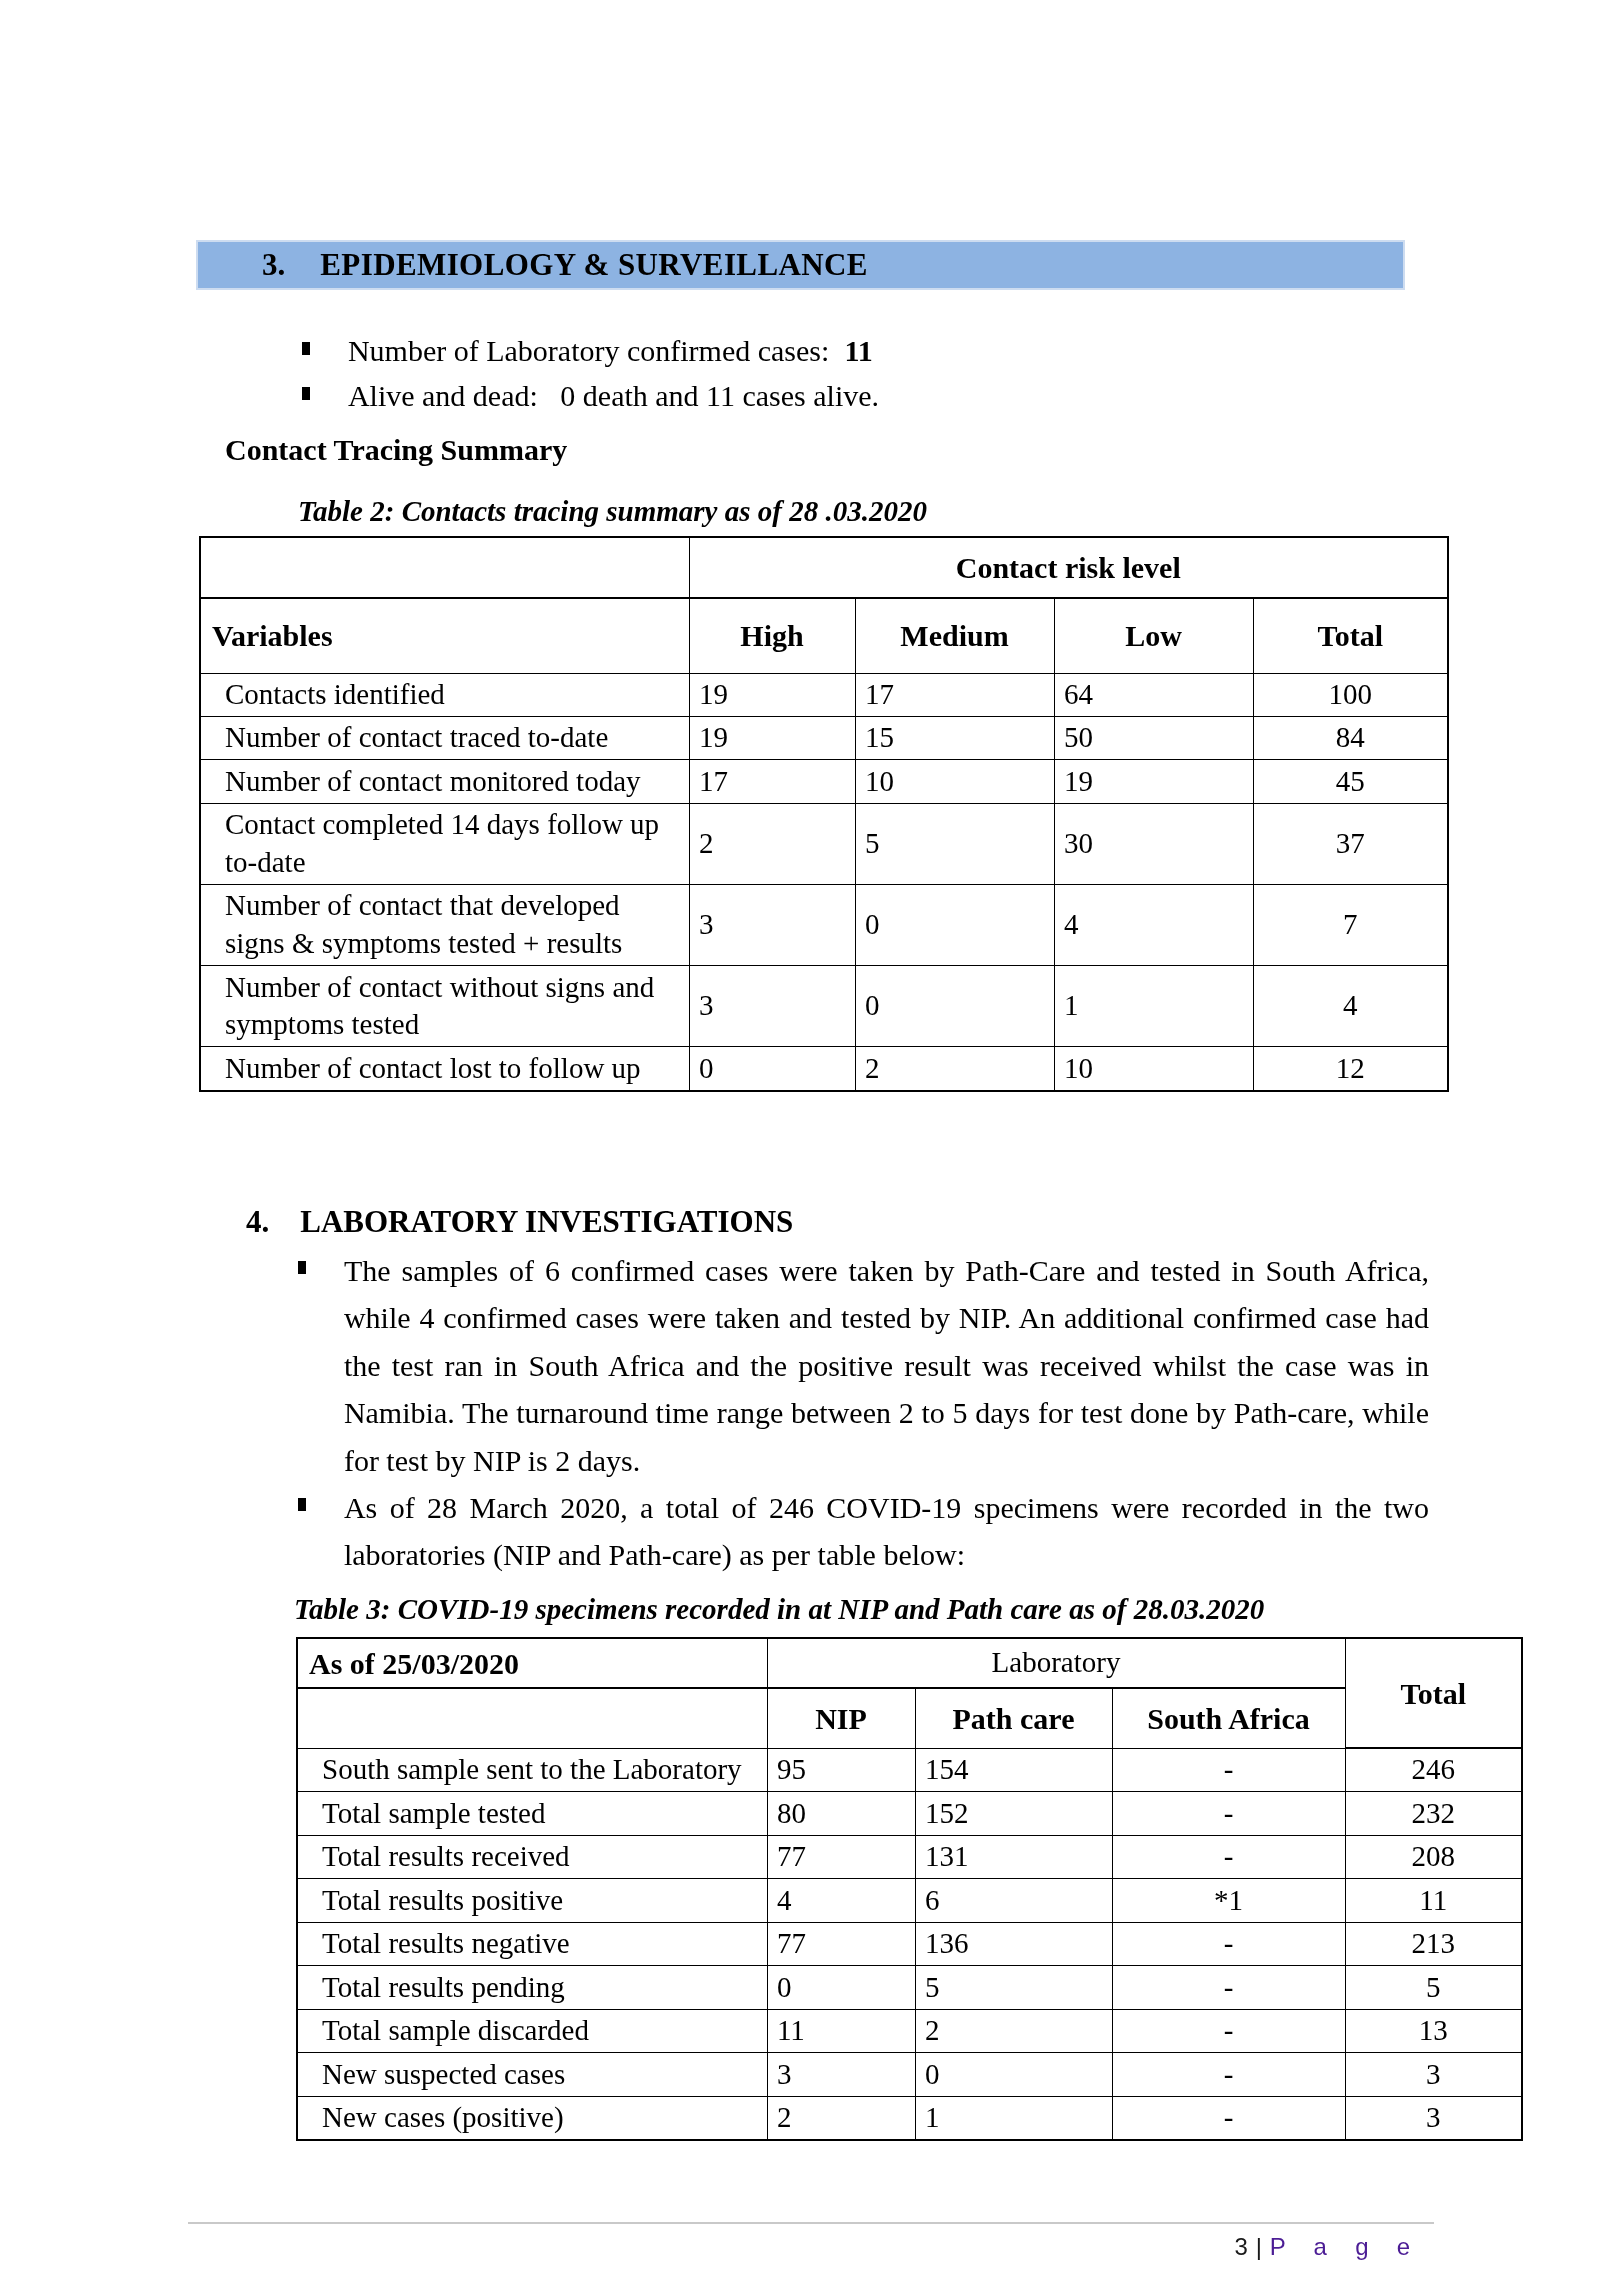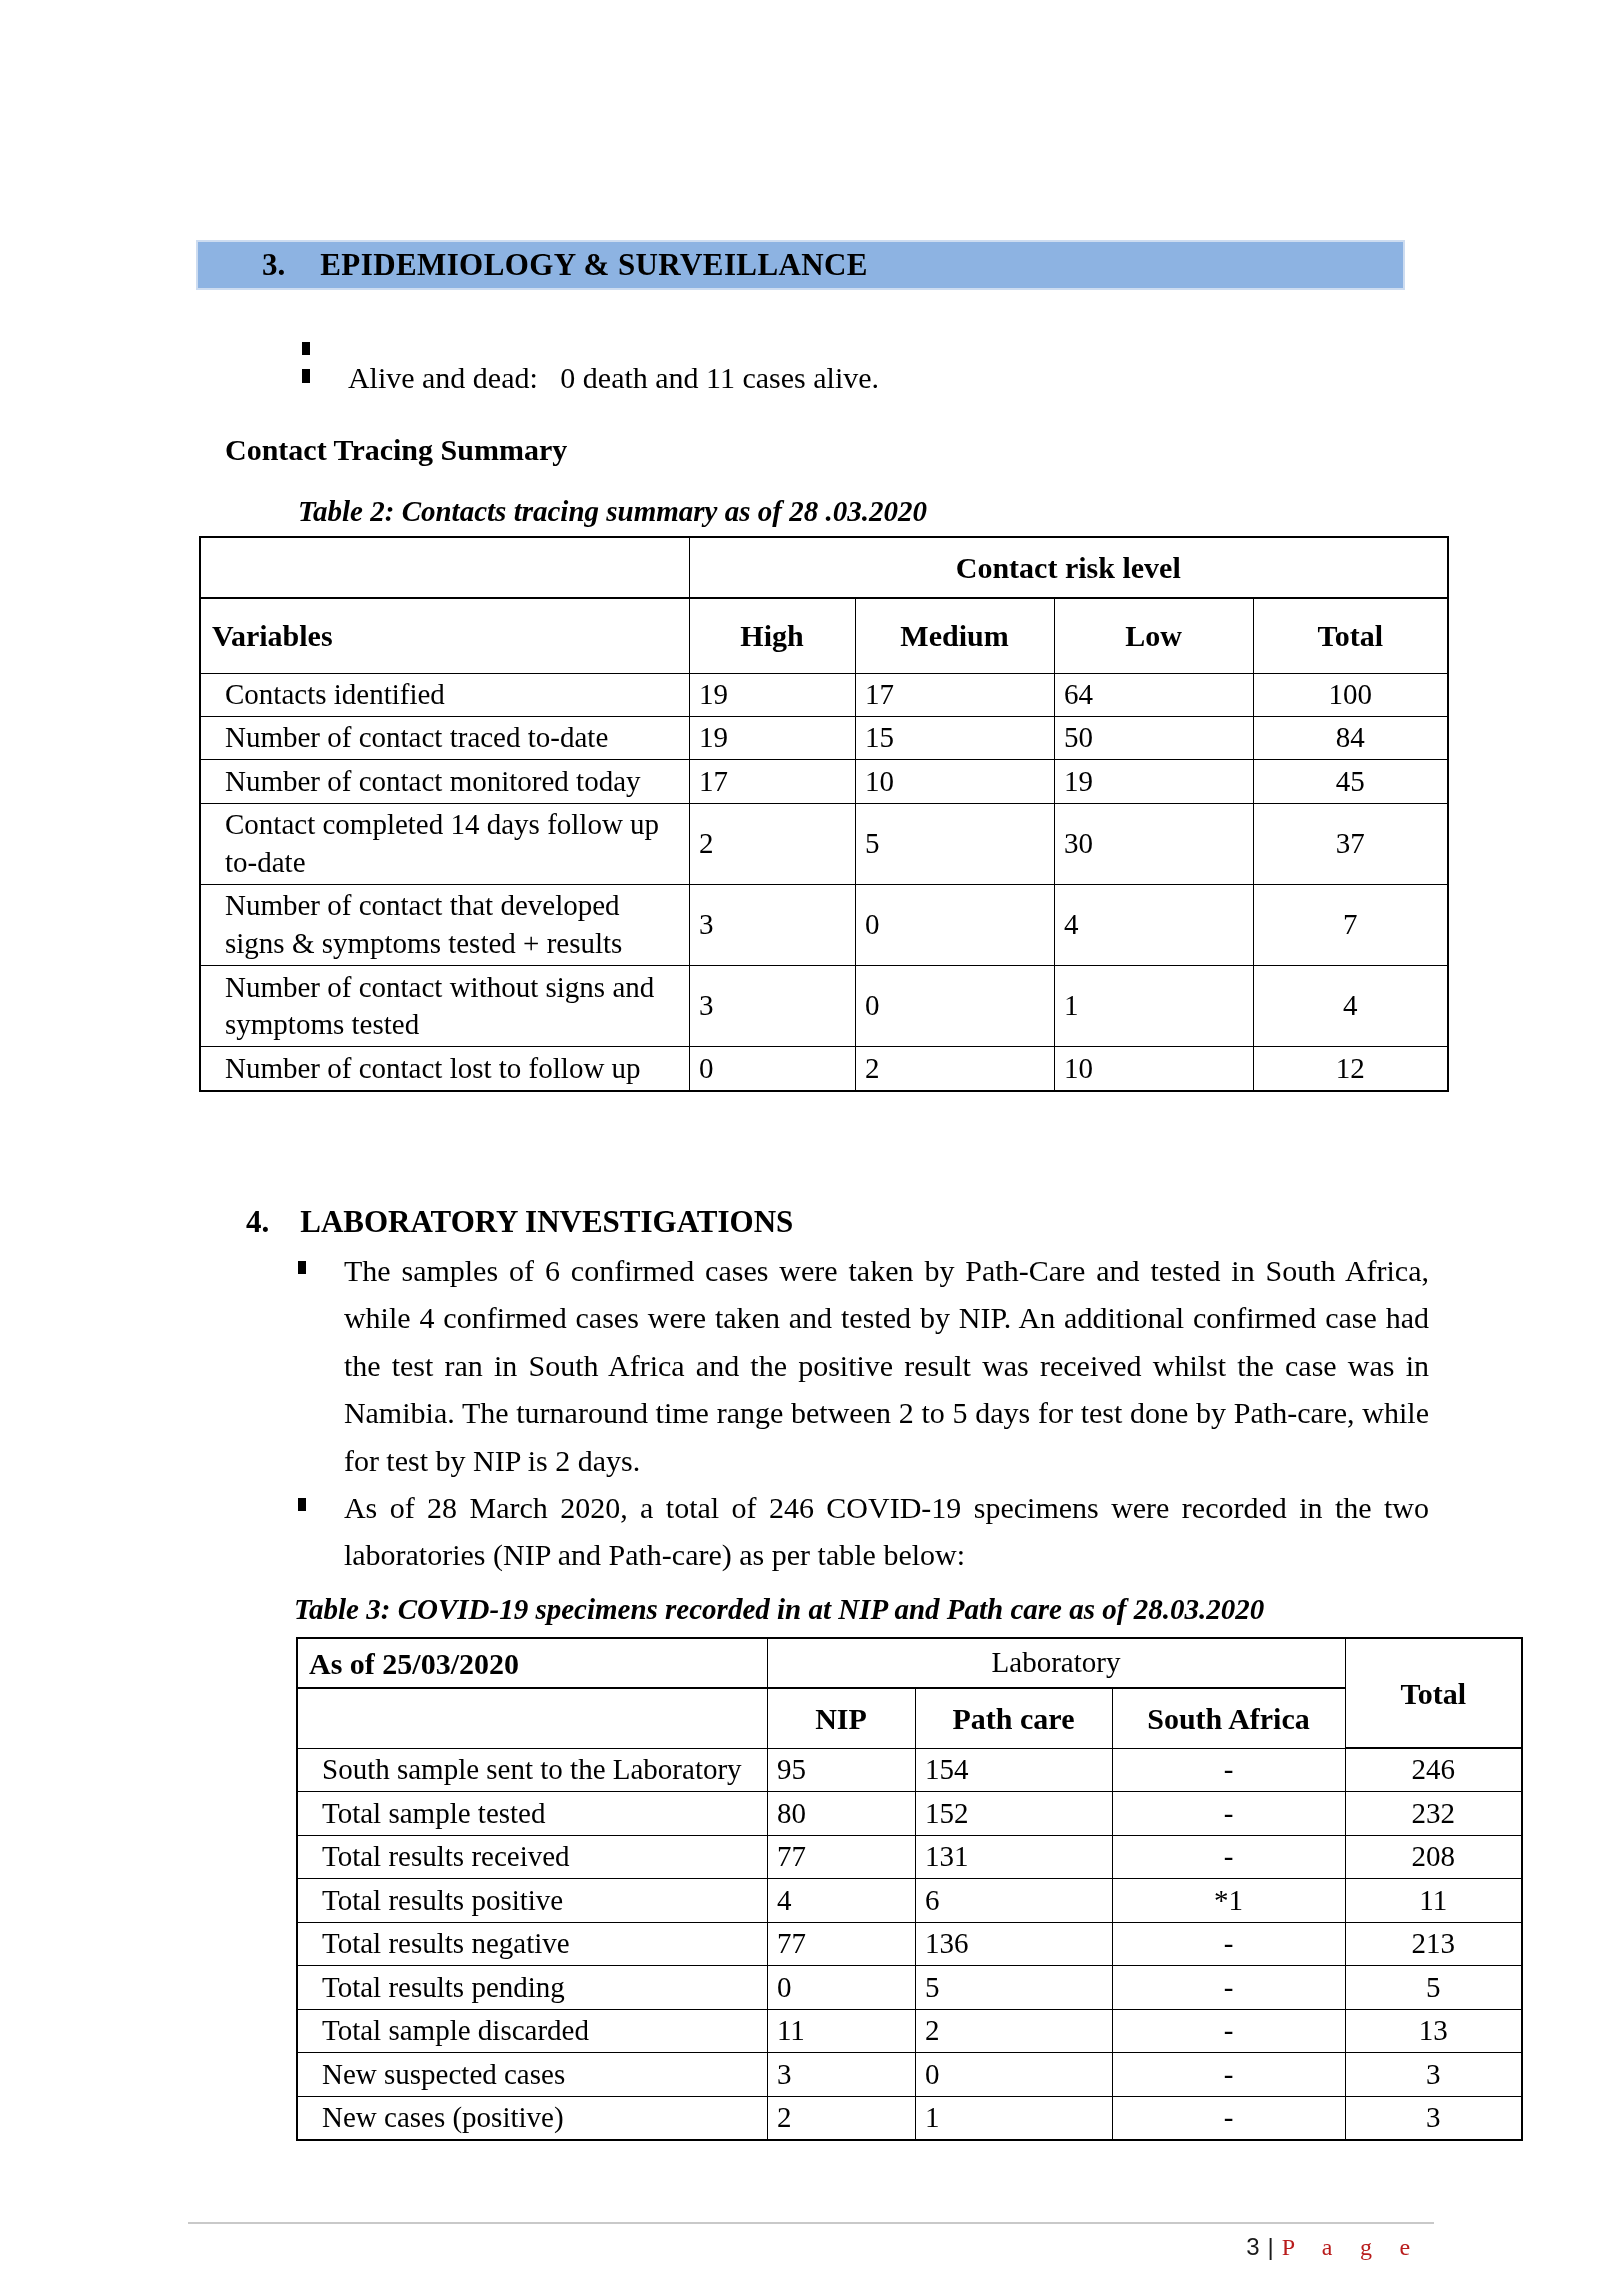--- a/index.html
+++ b/index.html
@@ -69,20 +69,21 @@
 <div class="page">
 
   <div class="banner" style="background: rgb(141, 179, 226);">
     <span class="sec-num">3.</span>
     <span class="sec-title">EPIDEMIOLOGY &amp; SURVEILLANCE</span>
   </div>
 
   <div class="s3-bullets">
     <div class="bullet">
       <span class="sq"></span>
+      <span class="btext"><span>Number of Laboratory confirmed cases:  </span><b>11</b></span>
     </div>
     <div class="bullet">
       <span class="sq"></span>
       <span class="btext"><span>Alive and dead:   0 death and 11 cases alive.</span><b></b></span>
     </div>
   </div>
 
   <div class="ct-heading">Contact Tracing Summary</div>
 
   <div class="tbl-caption cap2">Table 2: Contacts tracing summary as of 28 .03.2020</div>
@@ -261,17 +262,17 @@
           <td class="num">2</td>
           <td class="num">1</td>
           <td class="sa">-</td>
           <td class="tot">3</td>
         </tr>
       </tbody>
   </table>
 
   <div class="footer-rule" style="background: rgb(201, 201, 201);"></div>
   <div class="footer-text">
-    <span class="pg-num">3</span><span class="pg-sep">|</span><span class="pg-label" style="color: #b91c1c; font-family: Liberation Serif, serif;">P a g e</span>
+    <span class="pg-num">3</span><span class="pg-sep">|</span><span class="pg-label" style="color: #4c1d95;">P a g e</span>
   </div>
 
 </div>
 
 
 </body></html>

